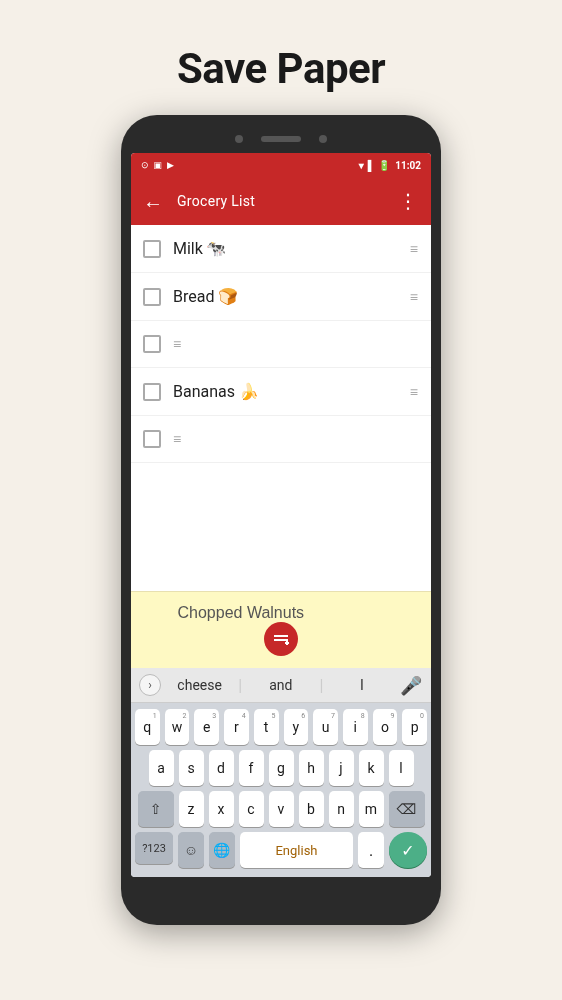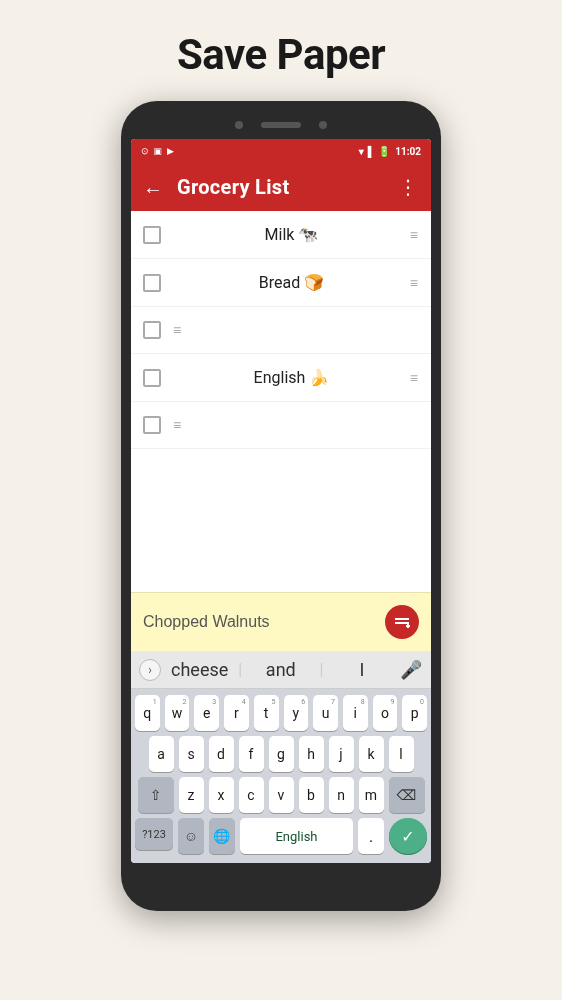--- a/index.html
+++ b/index.html
@@ -13,21 +13,21 @@
       flex-direction: column;
       align-items: center;
       overflow: hidden;
     }
 
     .page-title {
       font-size: 42px;
       font-weight: 700;
       color: #1a1a1a;
       text-align: center;
-      margin-top: 30px;
+      margin-top: 44px;
       margin-bottom: 22px;
       letter-spacing: -0.5px;
     }
 
     
     .phone-frame {
       width: 320px;
       height: 810px;
       background: #2a2a2a;
       border-radius: 36px;
@@ -111,22 +111,22 @@
     .app-bar-back {
       color: white;
       font-size: 20px;
       margin-right: 14px;
       cursor: pointer;
     }
 
     .app-bar-title {
       flex: 1;
       color: white;
-      font-size: 20px;
-      font-weight: 700;
+      font-size: 14px;
+      font-weight: 400;
       letter-spacing: 0.3px;
     }
 
     .app-bar-more {
       color: white;
       font-size: 20px;
       cursor: pointer;
       letter-spacing: 1px;
     }
 
@@ -150,36 +150,36 @@
       border: 2px solid #aaa;
       border-radius: 2px;
       margin-right: 12px;
       flex-shrink: 0;
     }
 
     .grocery-text {
       flex: 1;
       font-size: 16px;
       color: #222;
-      text-align: center;
     }
 
     .grocery-drag {
       color: #aaa;
       font-size: 14px;
       letter-spacing: 1px;
     }
 
     
     .input-row {
       background: #fef9c3;
       display: flex;
       align-items: center;
       padding: 12px 12px;
       border-top: 1px solid #e8e0b0;
+      flex-direction: column;
     }
 
     .input-text {
       flex: 1;
       font-size: 16px;
       color: #555;
       background: transparent;
       border: none;
       outline: none;
     }
@@ -218,21 +218,21 @@
       align-items: center;
       justify-content: center;
       font-size: 12px;
       color: #555;
       cursor: pointer;
     }
 
     .suggestion-word {
       flex: 1;
       text-align: center;
-      font-size: 18px;
+      font-size: 14px;
       color: #333;
       padding: 2px 4px;
       cursor: pointer;
     }
 
     .suggestion-divider {
       color: #ccc;
       font-size: 16px;
     }
 
@@ -322,21 +322,21 @@
 
     .key-space {
       flex: 1;
       height: 36px;
       background: white;
       border-radius: 5px;
       display: flex;
       align-items: center;
       justify-content: center;
       font-size: 13px;
-      color: #14532d;
+      color: #a16207;
       cursor: pointer;
       box-shadow: 0 1px 0 #999;
     }
 
     .key-period {
       width: 26px;
       height: 36px;
     }
 
     .key-enter {
@@ -398,21 +398,21 @@
       <div class="grocery-checkbox"></div>
       <span class="grocery-text">Bread 🍞</span>
       <span class="grocery-drag">≡</span>
     </div>
         <div class="grocery-item">
       <div class="grocery-checkbox"></div>
       <span class="grocery-drag">≡</span>
     </div>
         <div class="grocery-item">
       <div class="grocery-checkbox"></div>
-      <span class="grocery-text">English 🍌</span>
+      <span class="grocery-text">Bananas 🍌</span>
       <span class="grocery-drag">≡</span>
     </div>
         <div class="grocery-item">
       <div class="grocery-checkbox"></div>
       <span class="grocery-drag">≡</span>
     </div>
       </div>
 
     <div class="input-row">
       <input class="input-text" type="text" value="Chopped Walnuts" style="">

